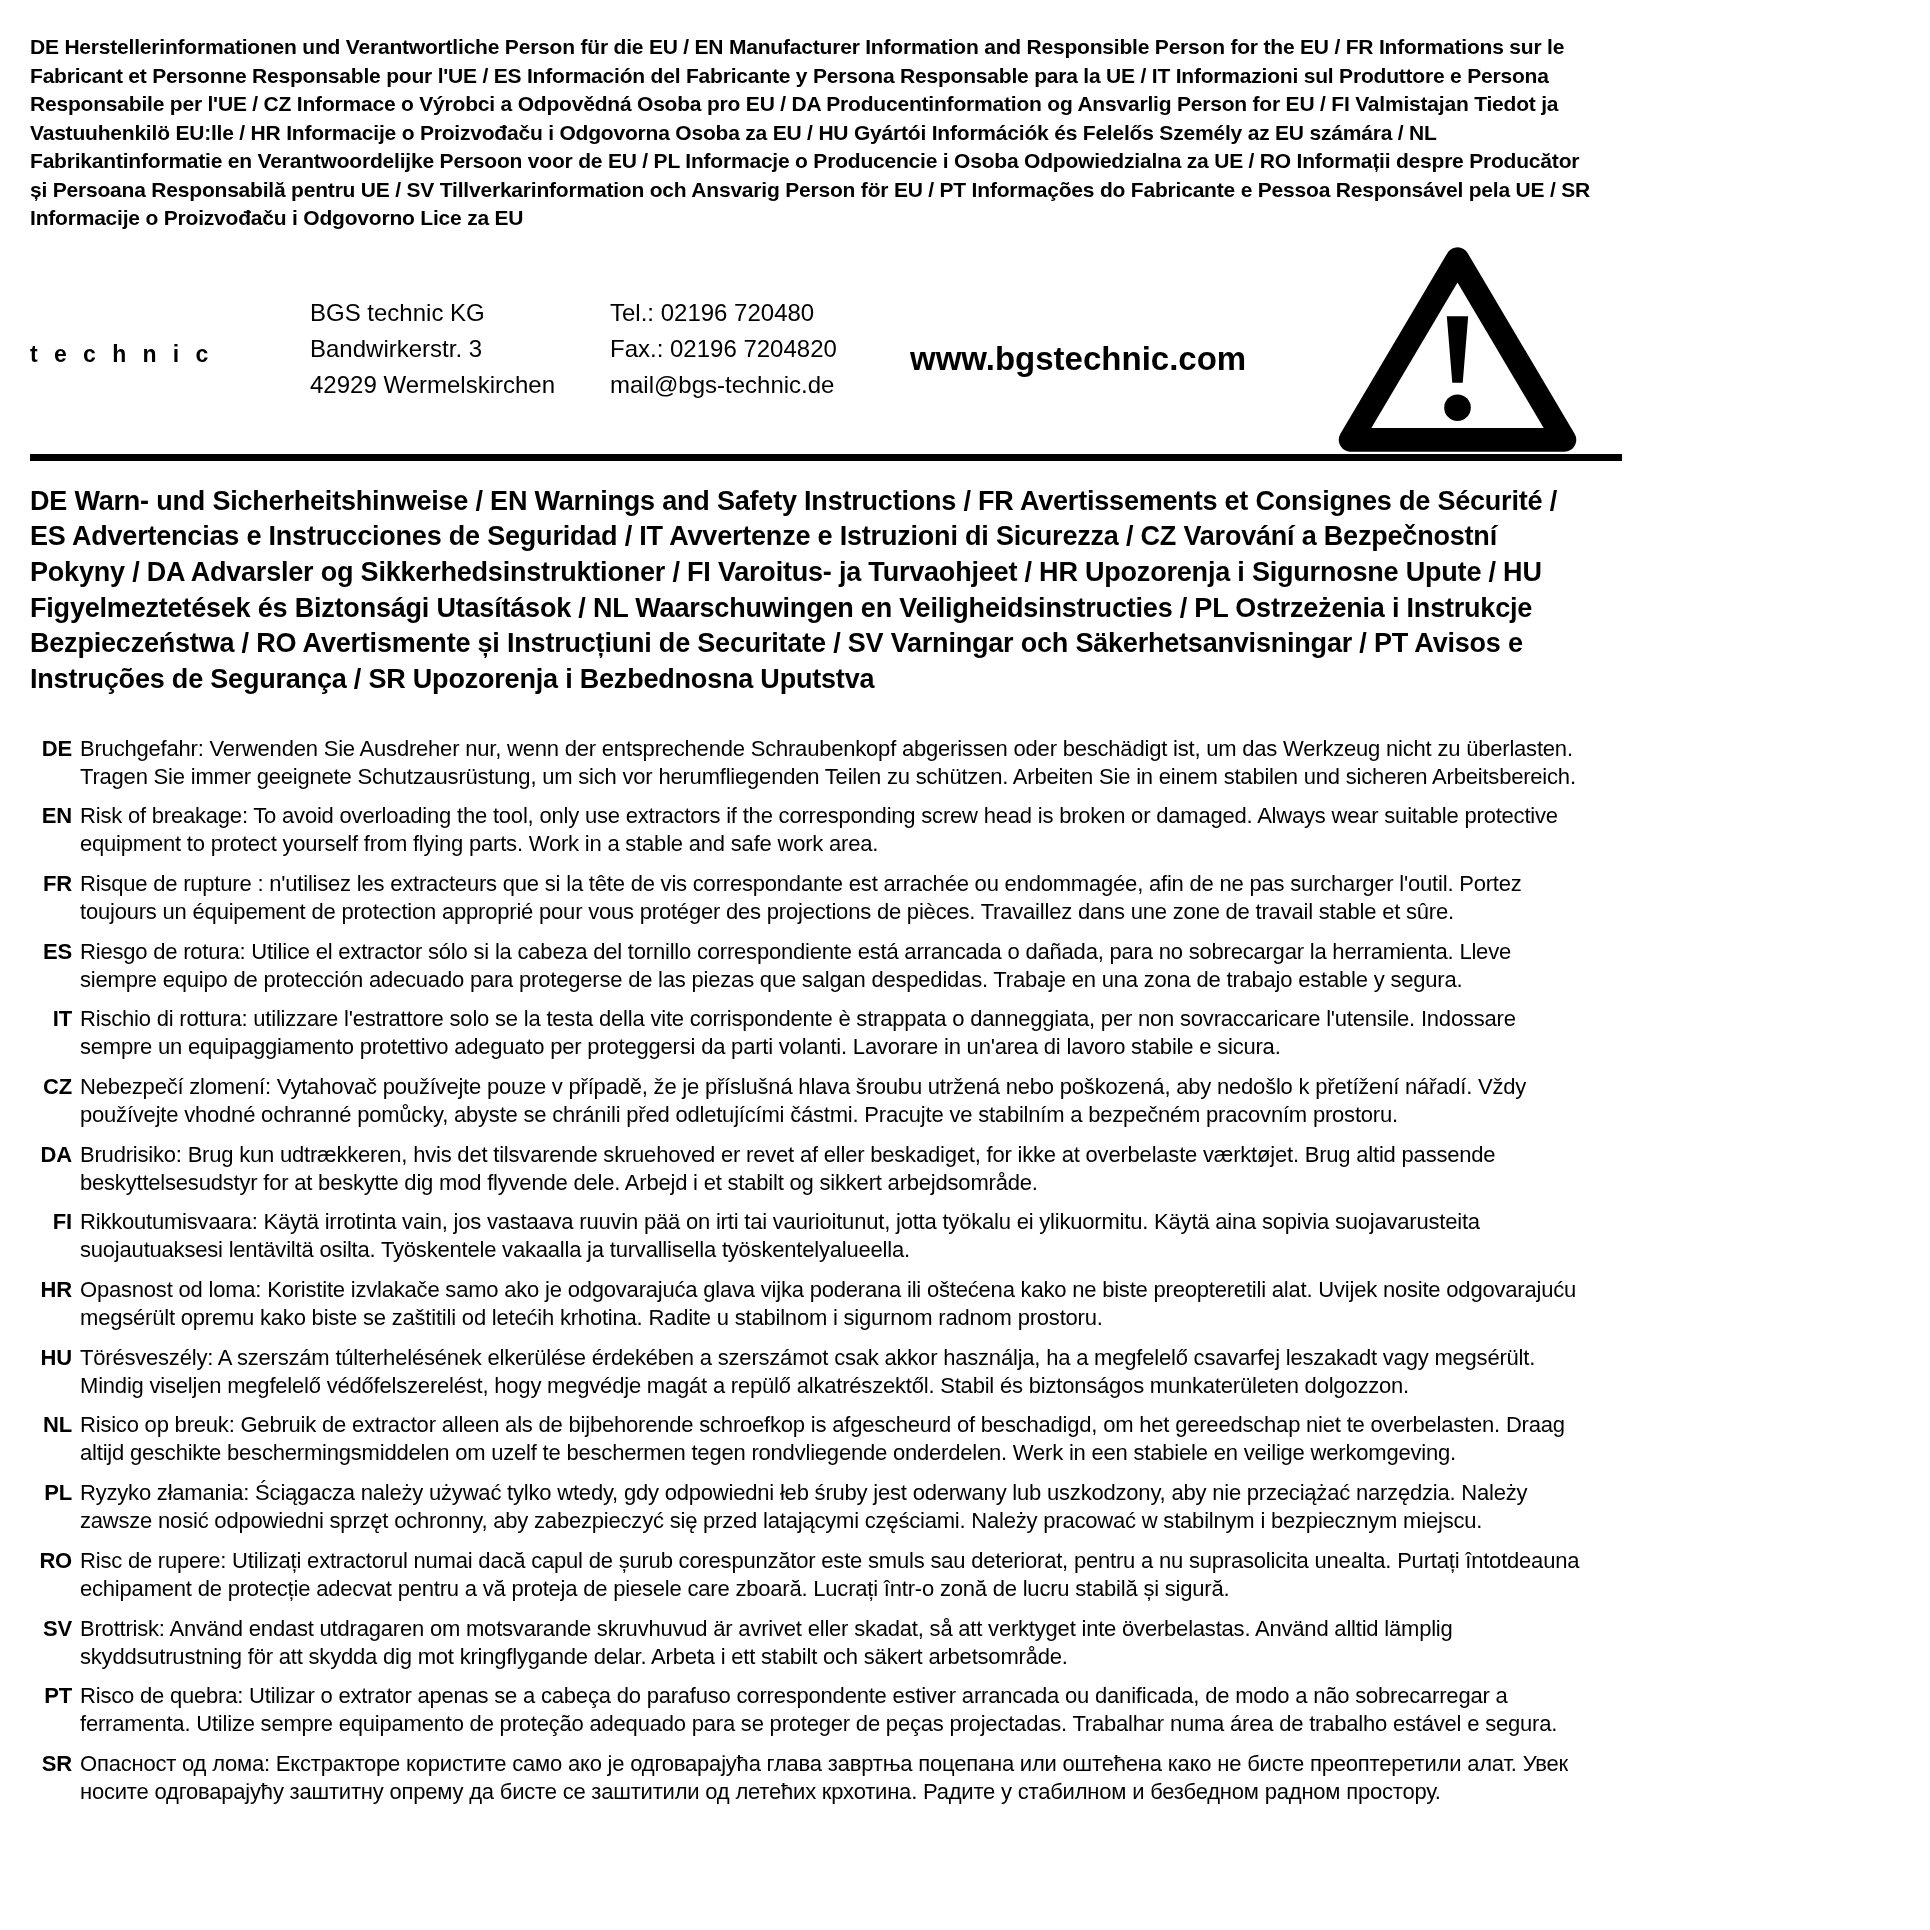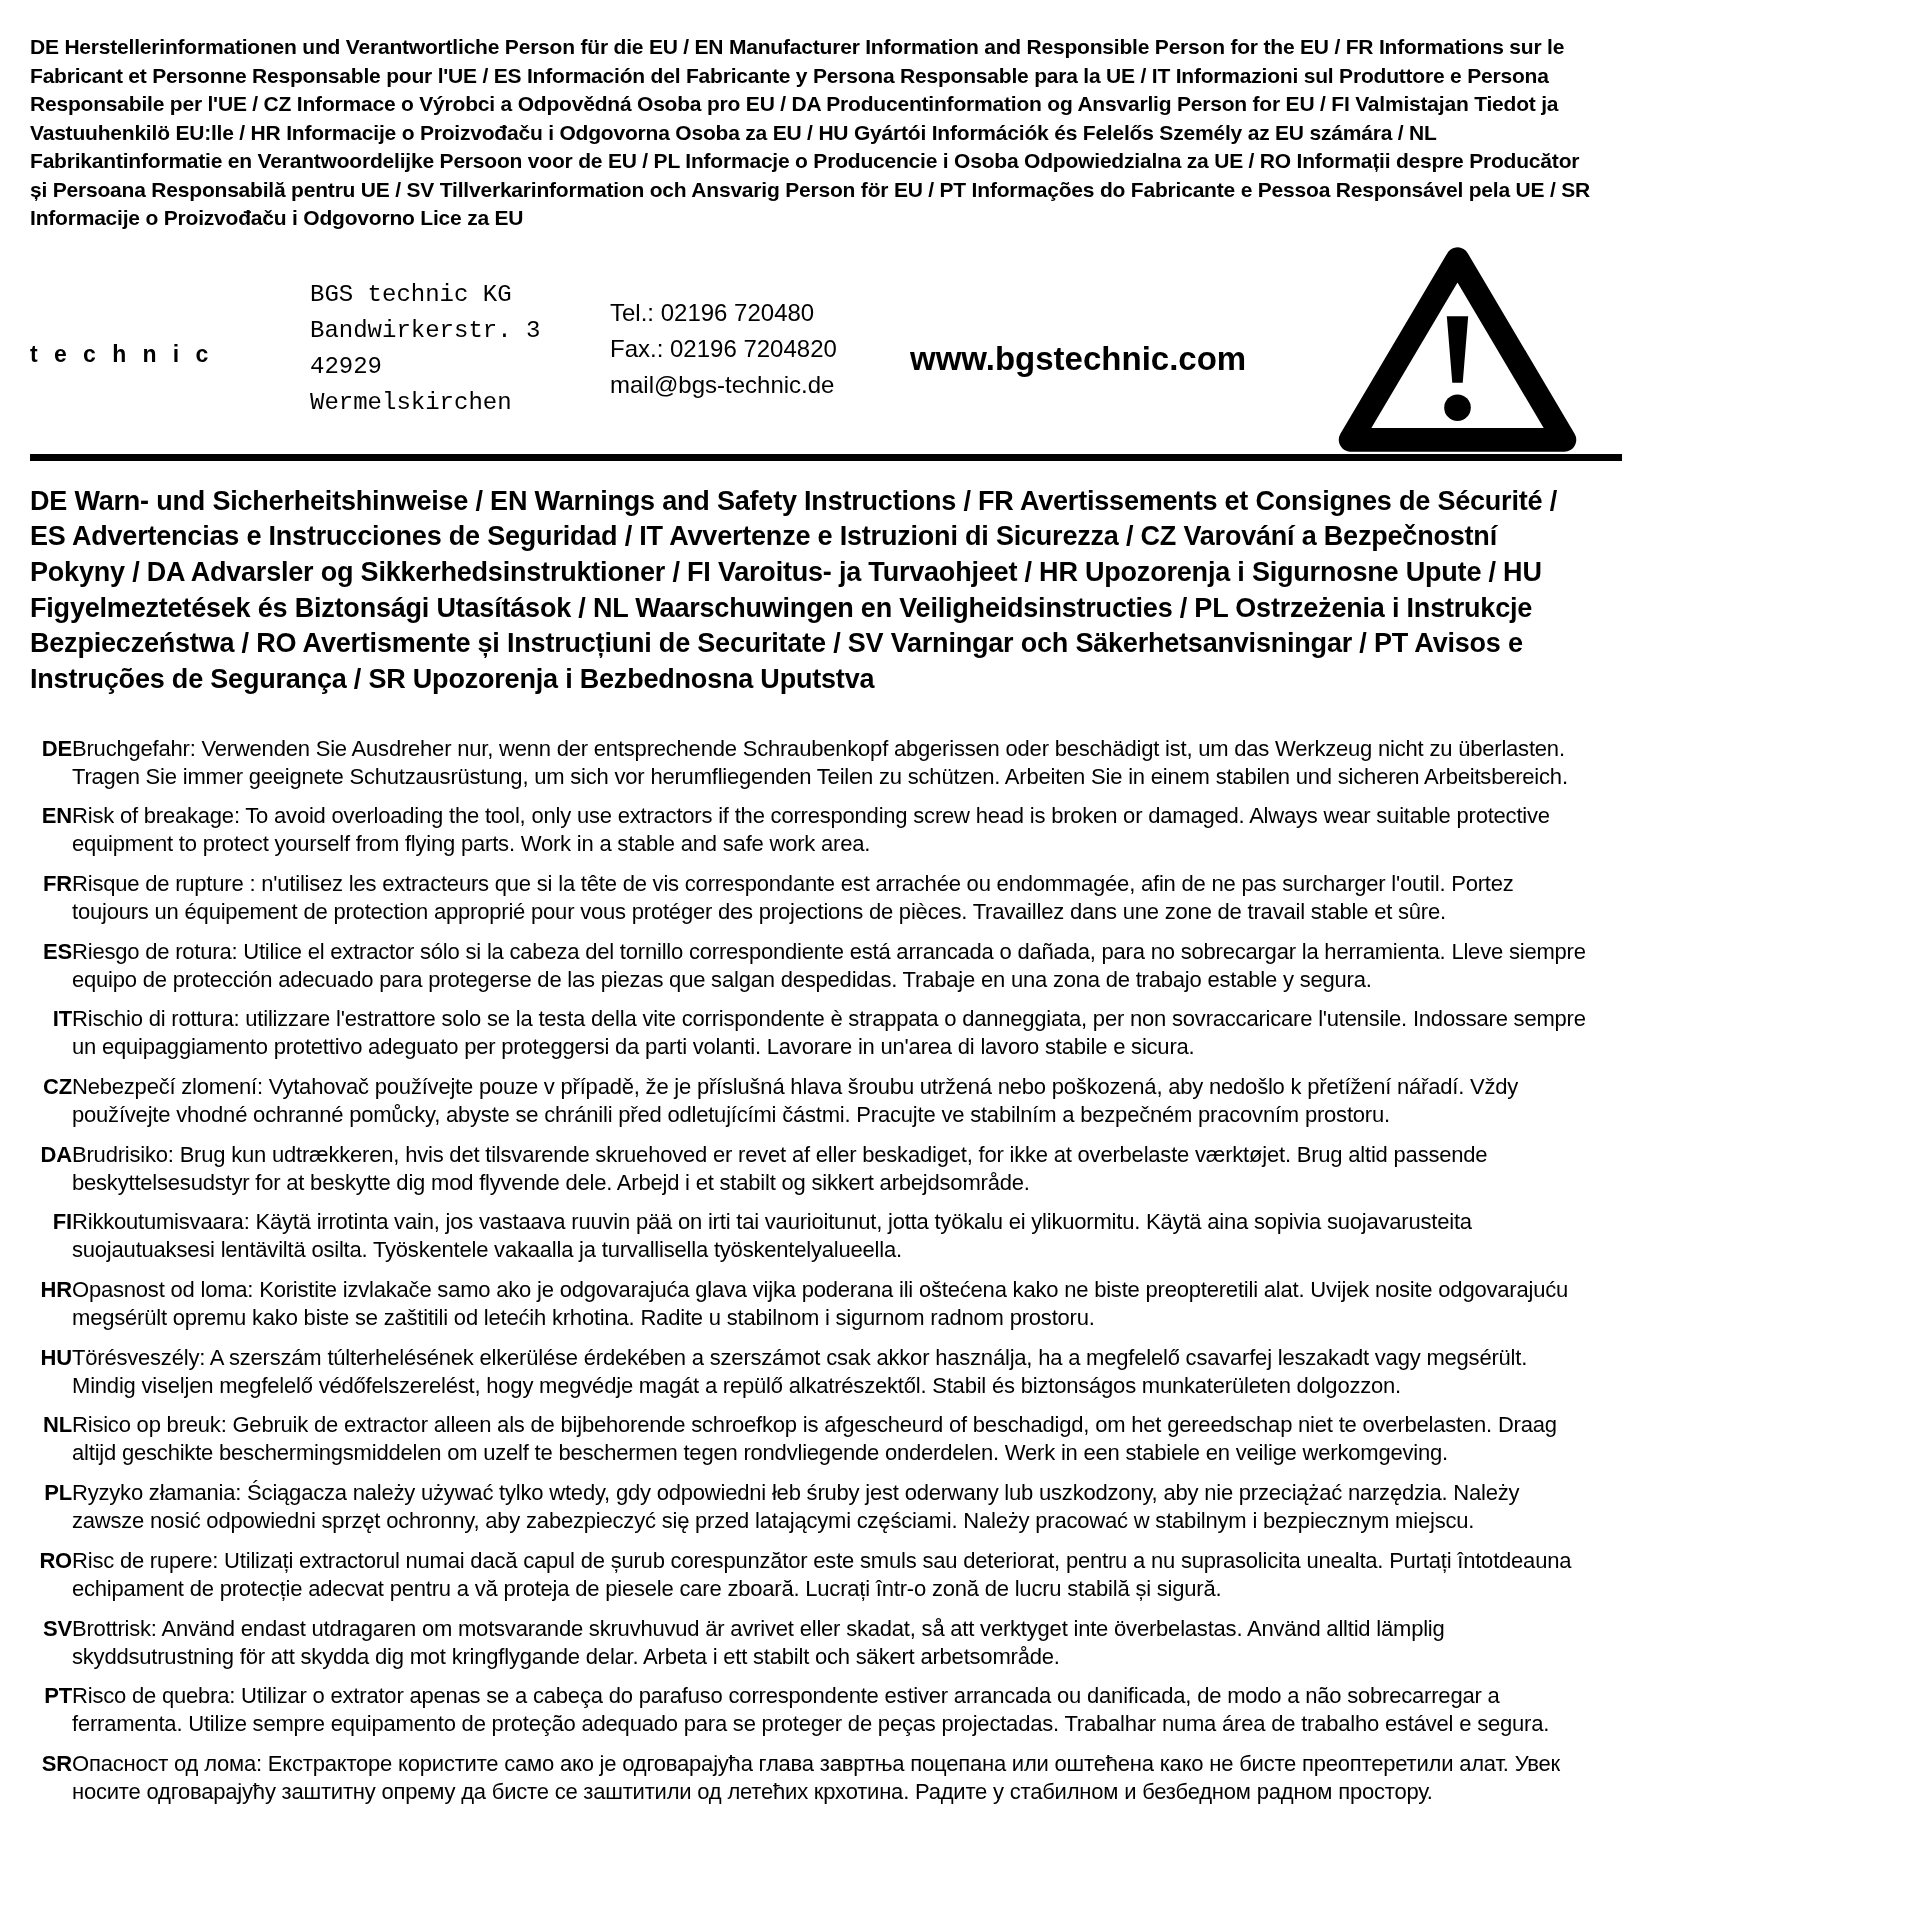--- a/index.html
+++ b/index.html
@@ -39,37 +39,37 @@
     font-style:italic;
   }
   .reg { font-weight:bold; font-size:33px; line-height:1; margin-left:4.7px; }
   .logo-sub {
     font-weight:bold;
     font-size:23px;
     letter-spacing:16.3px;
     margin-top:11px;
     white-space:nowrap;
   }
-  .addr { margin-left:43px; width:257px; font-size:24px; line-height:36px;font-family:Liberation Mono, monospace; }
+  .addr { margin-left:43px; width:257px; font-size:24px; line-height:36px; }
   .contact { margin-left:43px; width:249px; font-size:24px; line-height:36px; }
   .website { margin-left:51px; margin-top:20px; font-weight:bold; font-size:33px; white-space:nowrap; }
   .triangle-wrap { margin-left:auto; margin-right:14px; width:241px; height:209px; }
   .triangle-wrap svg { display:block; width:241px; height:209px; }
   .rule { width:1628px; height:7px; background:#000000; margin:11px 0 23px 0; }
   .warn-header {
     margin:0 0 37px 0;
     font-weight:bold;
     font-size:27px;
     line-height:1.32;
     letter-spacing:-0.2px;
   }
   .rows { }
   .row { display:flex; margin-bottom:11.7px; font-size:22px; line-height:28px; letter-spacing:-0.2px; }
   .code { flex:0 0 42px; width:42px; font-weight:bold;text-align:right; }
-  .txt { flex:1; }
+  .txt { flex:1;margin-left:8px; }
 </style>
 </head>
 <body>
 
 <div class="page">
 
   <p class="top-header">DE Herstellerinformationen und Verantwortliche Person für die EU / EN Manufacturer Information and Responsible Person for the EU / FR Informations sur le Fabricant et Personne Responsable pour l'UE / ES Información del Fabricante y Persona Responsable para la UE / IT Informazioni sul Produttore e Persona Responsabile per l'UE / CZ Informace o Výrobci a Odpovědná Osoba pro EU / DA Producentinformation og Ansvarlig Person for EU / FI Valmistajan Tiedot ja Vastuuhenkilö EU:lle / HR Informacije o Proizvođaču i Odgovorna Osoba za EU / HU Gyártói Információk és Felelős Személy az EU számára / NL Fabrikantinformatie en Verantwoordelijke Persoon voor de EU / PL Informacje o Producencie i Osoba Odpowiedzialna za UE / RO Informații despre Producător și Persoana Responsabilă pentru UE / SV Tillverkarinformation och Ansvarig Person för EU / PT Informações do Fabricante e Pessoa Responsável pela UE / SR Informacije o Proizvođaču i Odgovorno Lice za EU</p>
 
   <div class="brand-row">
     <div class="logo">

